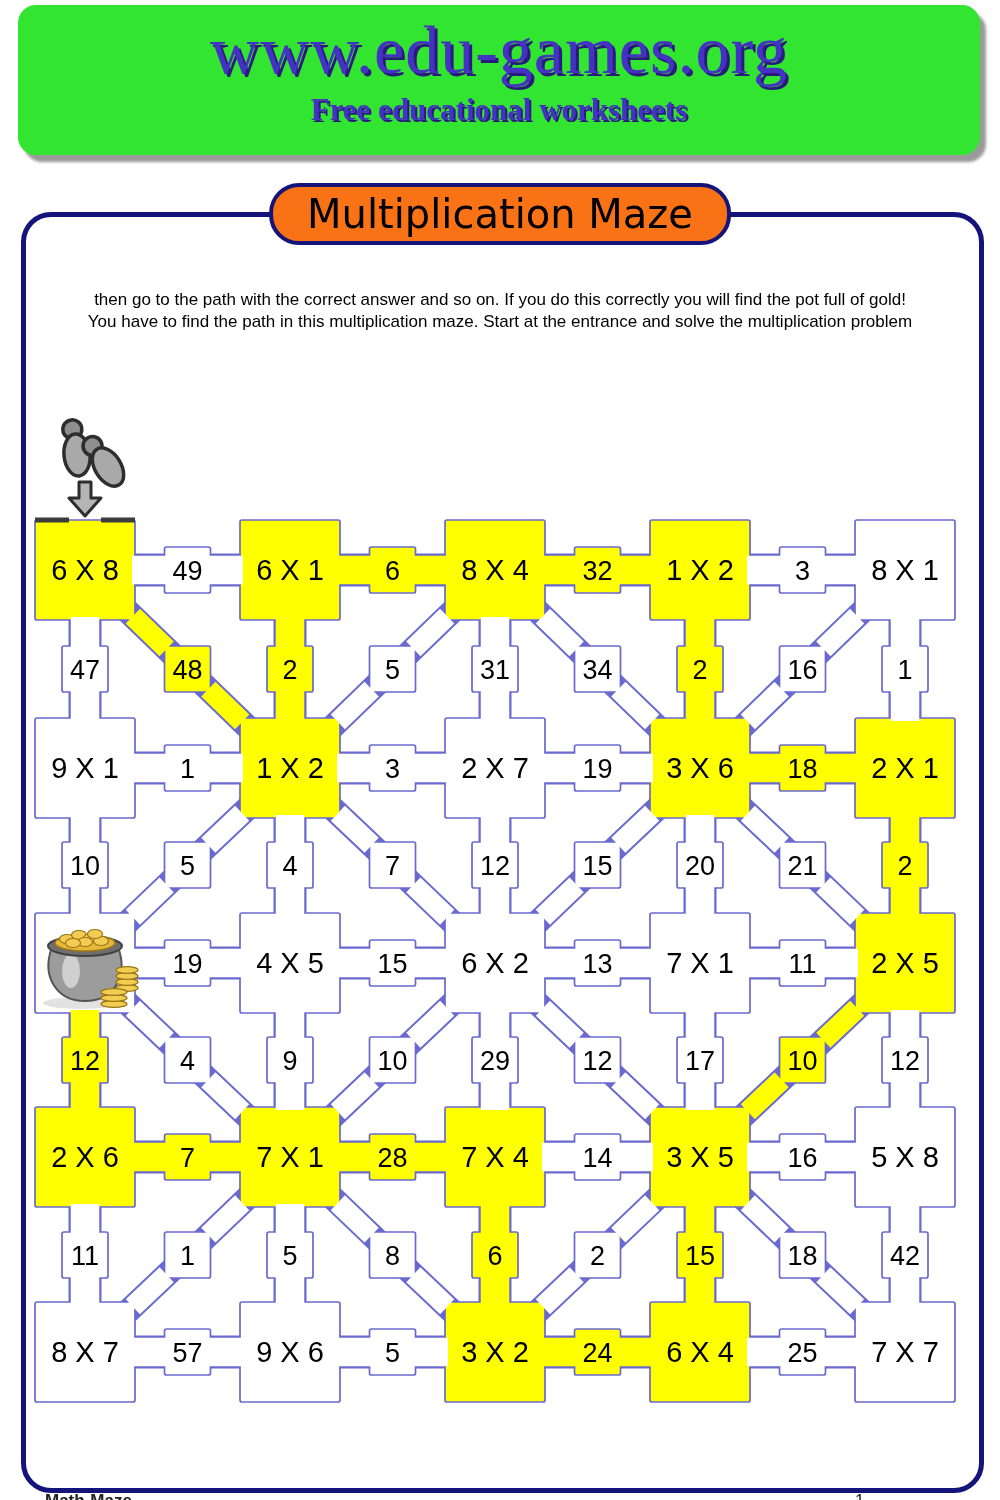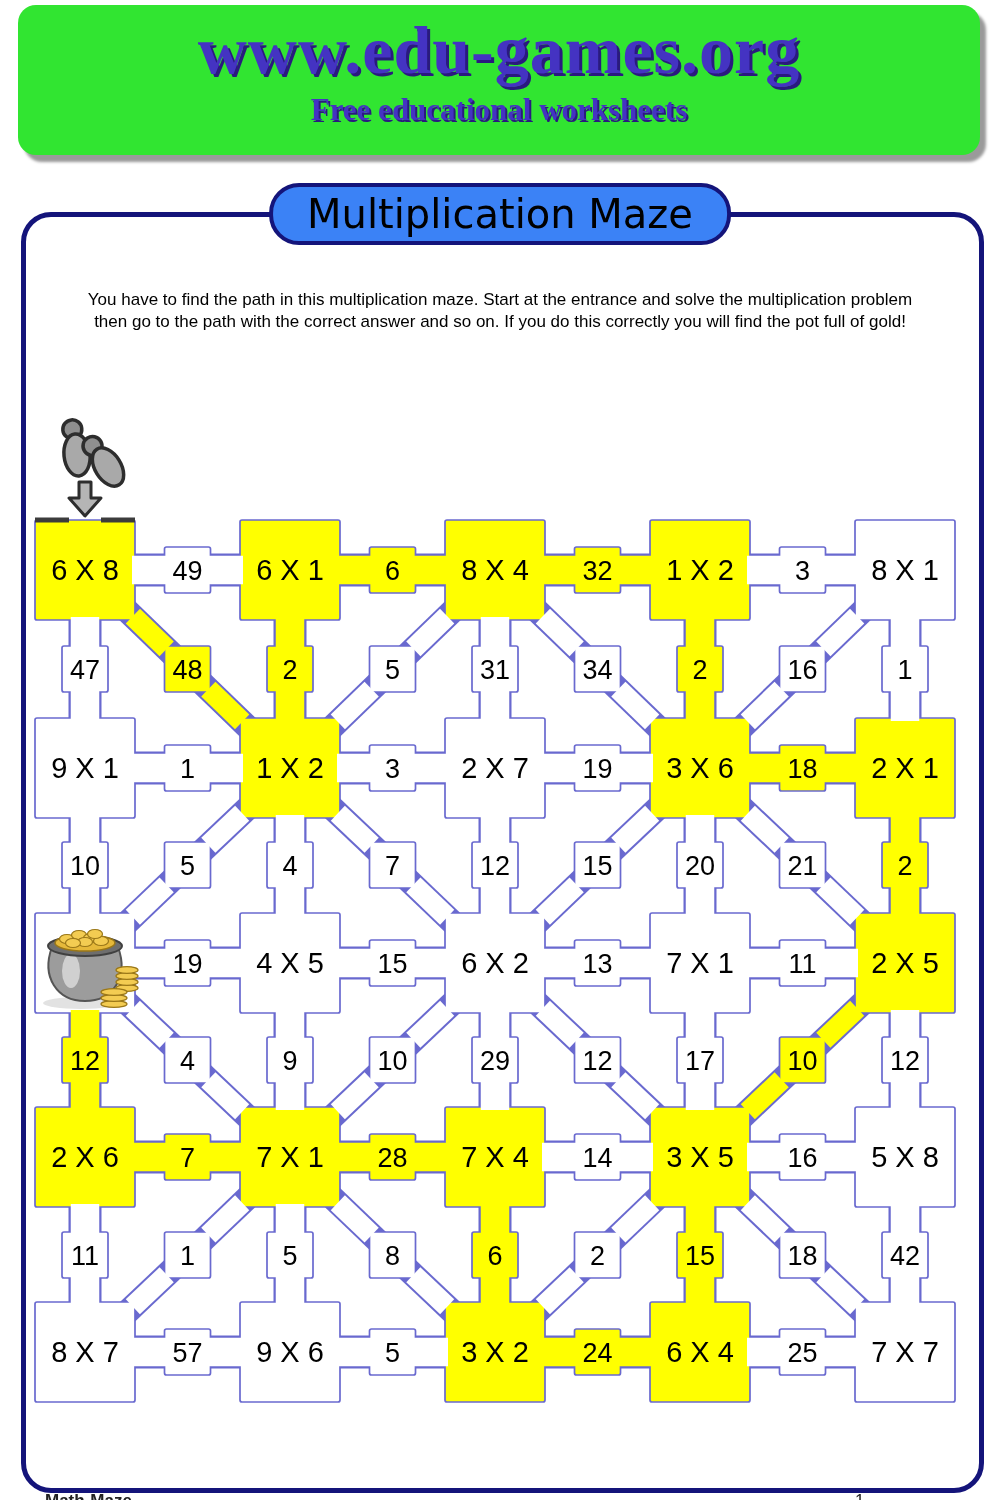--- a/index.html
+++ b/index.html
@@ -9,38 +9,38 @@
   }
   
   .banner{
     position:absolute;left:18px;top:5px;width:962px;height:150px;
     background:#31e531;border-radius:18px;
     box-shadow:6px 7px 3px #9a9a9a;
     text-align:center;
   }
   .banner .site{
     margin-top:6px;
-    font-family:"Liberation Serif",serif;font-weight:bold;
+    font-family:"Liberation Serif",serif;font-weight:normal;
     font-size:68px;letter-spacing:1px;color:#4433c2;
     text-shadow:3px 3px 0 #2a1a7e;
   }
   .banner .tagline{
     margin-top:2px;
     font-family:"Liberation Serif",serif;font-weight:bold;
     font-size:31px;color:#4433c2;text-shadow:2px 2px 0 #2a1a7e;
   }
   
   .main-box{
     position:absolute;left:21px;top:212px;width:953px;height:1271px;
     border:5px solid #14147a;border-radius:30px;background:#ffffff;
   }
   
   .title-pill{
     position:absolute;left:50%;top:183px;transform:translateX(-50%);
-    background:#3b82f6;border:4px solid #14147a;border-radius:30px;
+    background:#f97316;border:4px solid #14147a;border-radius:30px;
     padding:2px 34px;height:50px;line-height:50px;
     font-family:"DejaVu Sans",sans-serif;font-size:40px;color:#000;
     white-space:nowrap;z-index:3;
   }
   
   .instructions{
     position:absolute;left:50px;top:289px;width:900px;
     text-align:center;font-size:17px;line-height:22px;color:#000;z-index:2;
   }
   
@@ -59,22 +59,22 @@
 <div class="banner">
   <div class="site">www.edu-games.org</div>
   <div class="tagline">Free educational worksheets</div>
 </div>
 
 <div class="main-box"></div>
 
 <div class="title-pill">Multiplication Maze</div>
 
 <div class="instructions">
+  <div>then go to the path with the correct answer and so on. If you do this correctly you will find the pot full of gold!</div>
   <div>You have to find the path in this multiplication maze. Start at the entrance and solve the multiplication problem</div>
-  <div>then go to the path with the correct answer and so on. If you do this correctly you will find the pot full of gold!</div>
 </div>
 
 <svg id="maze-svg" viewBox="0 0 1000 1500" xmlns="http://www.w3.org/2000/svg">
     <g>
       <line x1="85" y1="570" x2="85" y2="669" stroke="#6969cf" stroke-width="33"></line>
       <line x1="85" y1="669" x2="85" y2="768" stroke="#6969cf" stroke-width="33"></line>
       <line x1="85" y1="768" x2="85" y2="865" stroke="#6969cf" stroke-width="33"></line>
       <line x1="85" y1="865" x2="85" y2="963" stroke="#6969cf" stroke-width="33"></line>
       <line x1="85" y1="963" x2="85" y2="1060" stroke="#6969cf" stroke-width="33"></line>
       <line x1="85" y1="1060" x2="85" y2="1157" stroke="#6969cf" stroke-width="33"></line>

